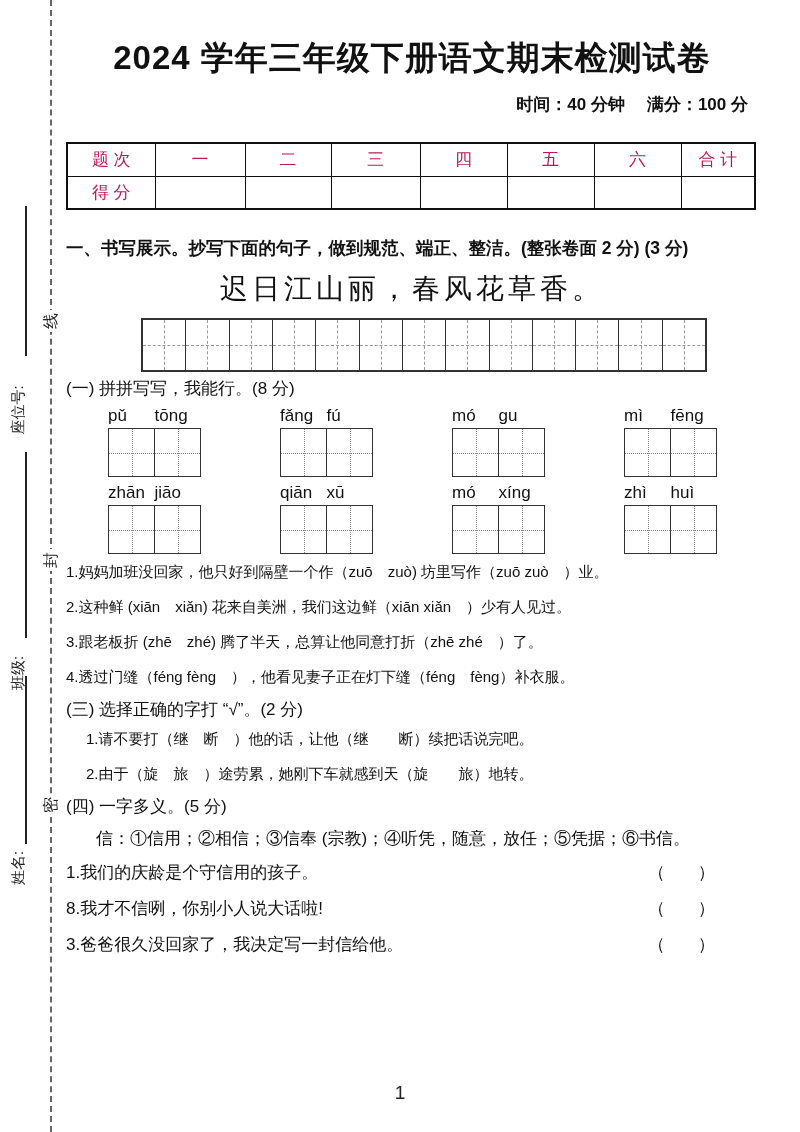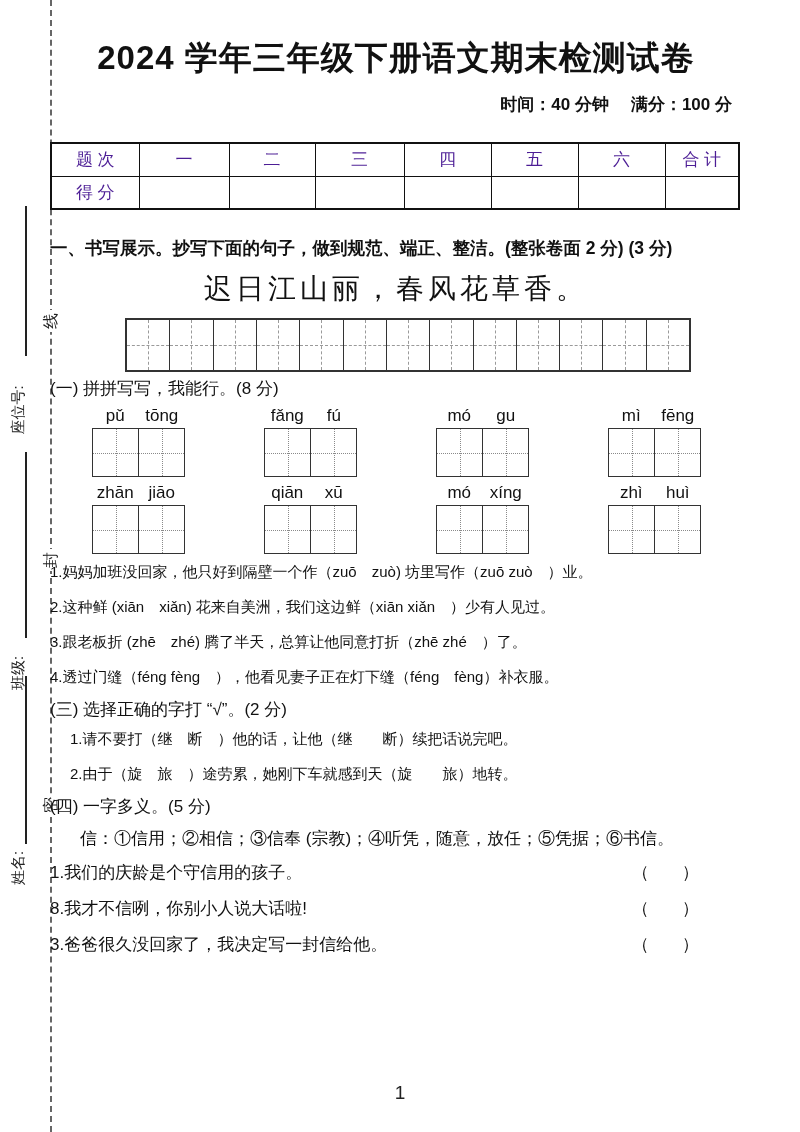--- a/index.html
+++ b/index.html
@@ -23,36 +23,36 @@
   }
   .fline {
     position:absolute; left:25px; width:0; border-left:2px solid #222;
   }
   .flabel {
     position:absolute; height:20px; line-height:20px; text-align:center;
     font-size:15px; color:#222; white-space:nowrap; transform:rotate(-90deg);
   }
 
   
-  .content { position:absolute; left:50px; top:0; width:692px; }
+  .content { position:absolute; left:66px; top:0; width:692px; }
 
   .title {
     margin-top:36px; text-align:center; font-size:33px; font-weight:bold;
     letter-spacing:1px; font-family:"Liberation Sans", sans-serif;
   }
   .meta { margin-top:12px; text-align:right; font-size:17px; font-weight:bold; padding-right:10px; }
   .meta .gap { display:inline-block; width:22px; }
 
   table.score {
     margin-top:26px; border-collapse:collapse; width:690px;
     border:2px solid #111; table-layout:fixed;
   }
   table.score td {
     border:1.5px solid #111; height:33px; text-align:center;
-    font-size:17px; color:#4c1d95; font-weight:500;
+    font-size:17px; color:#be185d; font-weight:500;
   }
 
   .h-main { margin-top:26px; font-size:17.5px; font-weight:bold; }
   .copy-sentence {
     margin-top:10px; text-align:center; font-size:28px; letter-spacing:4px;
     font-family:"Liberation Serif", serif; font-weight:500;
   }
 
   .wgrid {
     margin:10px 0 0 75px; width:566px; height:54px;
@@ -68,21 +68,21 @@
     content:""; position:absolute; top:50%; left:0; right:0;
     border-top:1px dashed #9a9a9a;
   }
 
   .h-sub { margin-top:24px; font-size:17.5px; font-weight:bold; }
   .h-part { margin-top:5px; font-size:17px; }
 
   .py-row { display:flex; margin-top:6px; padding-left:42px; gap:79px; }
   .py-group { width:93px; }
   .py-labels { display:flex; font-size:17px; margin-bottom:2px; }
-  .py-labels span { flex:1; text-align:center; }
+  .py-labels span { flex:1; text-align:left; }
   .py-box { display:flex; border:1.5px solid #333; width:93px; height:49px; }
   .py-cell { flex:1; position:relative; }
   .py-cell + .py-cell { border-left:1.5px solid #333; }
   .py-cell::before {
     content:""; position:absolute; left:50%; top:0; bottom:0;
     border-left:1px dotted #8a8a8a;
   }
   .py-cell::after {
     content:""; position:absolute; top:50%; left:0; right:0;
     border-top:1px dotted #8a8a8a;

